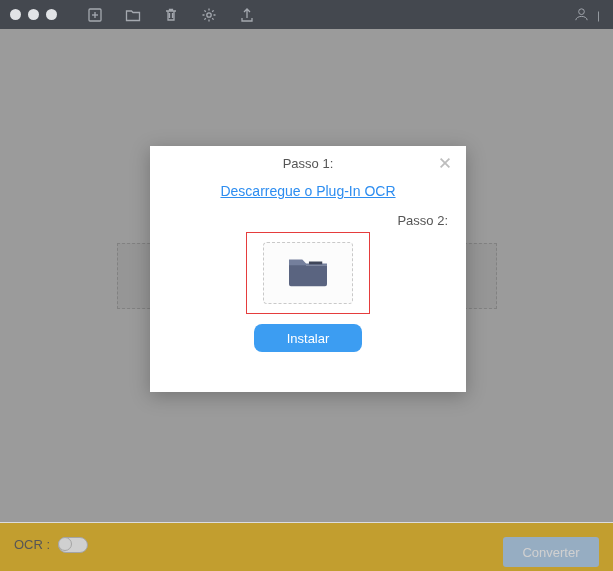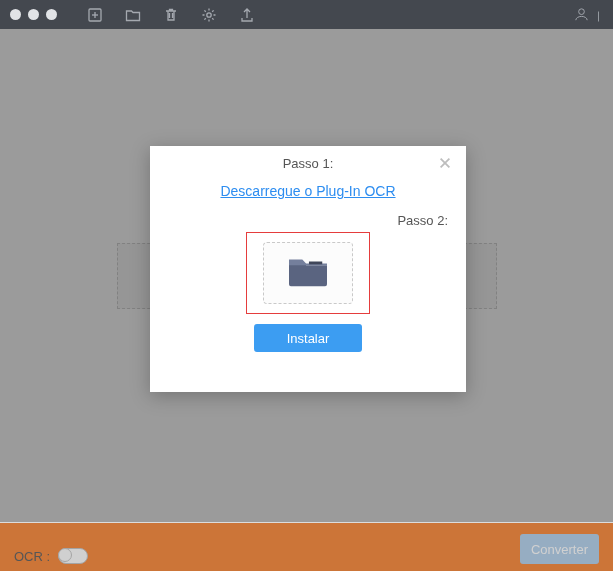--- a/index.html
+++ b/index.html
@@ -96,34 +96,34 @@
     background: #fcfcfc;
     display: flex; align-items: center; justify-content: center;
   }
   .install-btn {
     display: block;
     width: 108px; height: 28px;
     margin: 10px auto 0 auto;
     background: #3c9df2;
     color: #fff;
     border: none;
-    border-radius: 3px;
+    border-radius: 8px;
     font-size: 13px;
     cursor: pointer;
   }
 
   .footer {
     position: absolute;
     left: 0; right: 0; bottom: 0;
     height: 49px;
-    background: #f97316;
+    background: #eab308;
     border-top: 1px solid #dcdcdc;
     display: flex;
-    align-items: flex-end;
-    padding: 7px 14px;
+    align-items: flex-start;
+    padding: 14px 14px;
   }
   .footer-overlay {
     position: absolute; inset: 0;
     background: rgba(120,120,120,0.35);
     pointer-events: none;
   }
   .ocr-label {
     font-size: 13px; color: #444; margin-right: 8px;
   }
   .toggle {
@@ -136,21 +136,21 @@
   .toggle-knob {
     position: absolute; left: 0; top: 0;
     width: 14px; height: 14px;
     border-radius: 50%;
     background: #fff;
     border: 1.5px solid #bcbcbc;
     transform: translate(-1px,-1px);
   }
   .convert-btn {
     margin-left: auto;
-    width: 79px; height: 30px;
+    width: 96px; height: 30px;
     border: none;
     border-radius: 3px;
     background: #a6c9ea;
     color: #fff;
     font-size: 13px;
   }
 </style>
 </head>
 <body>
 

